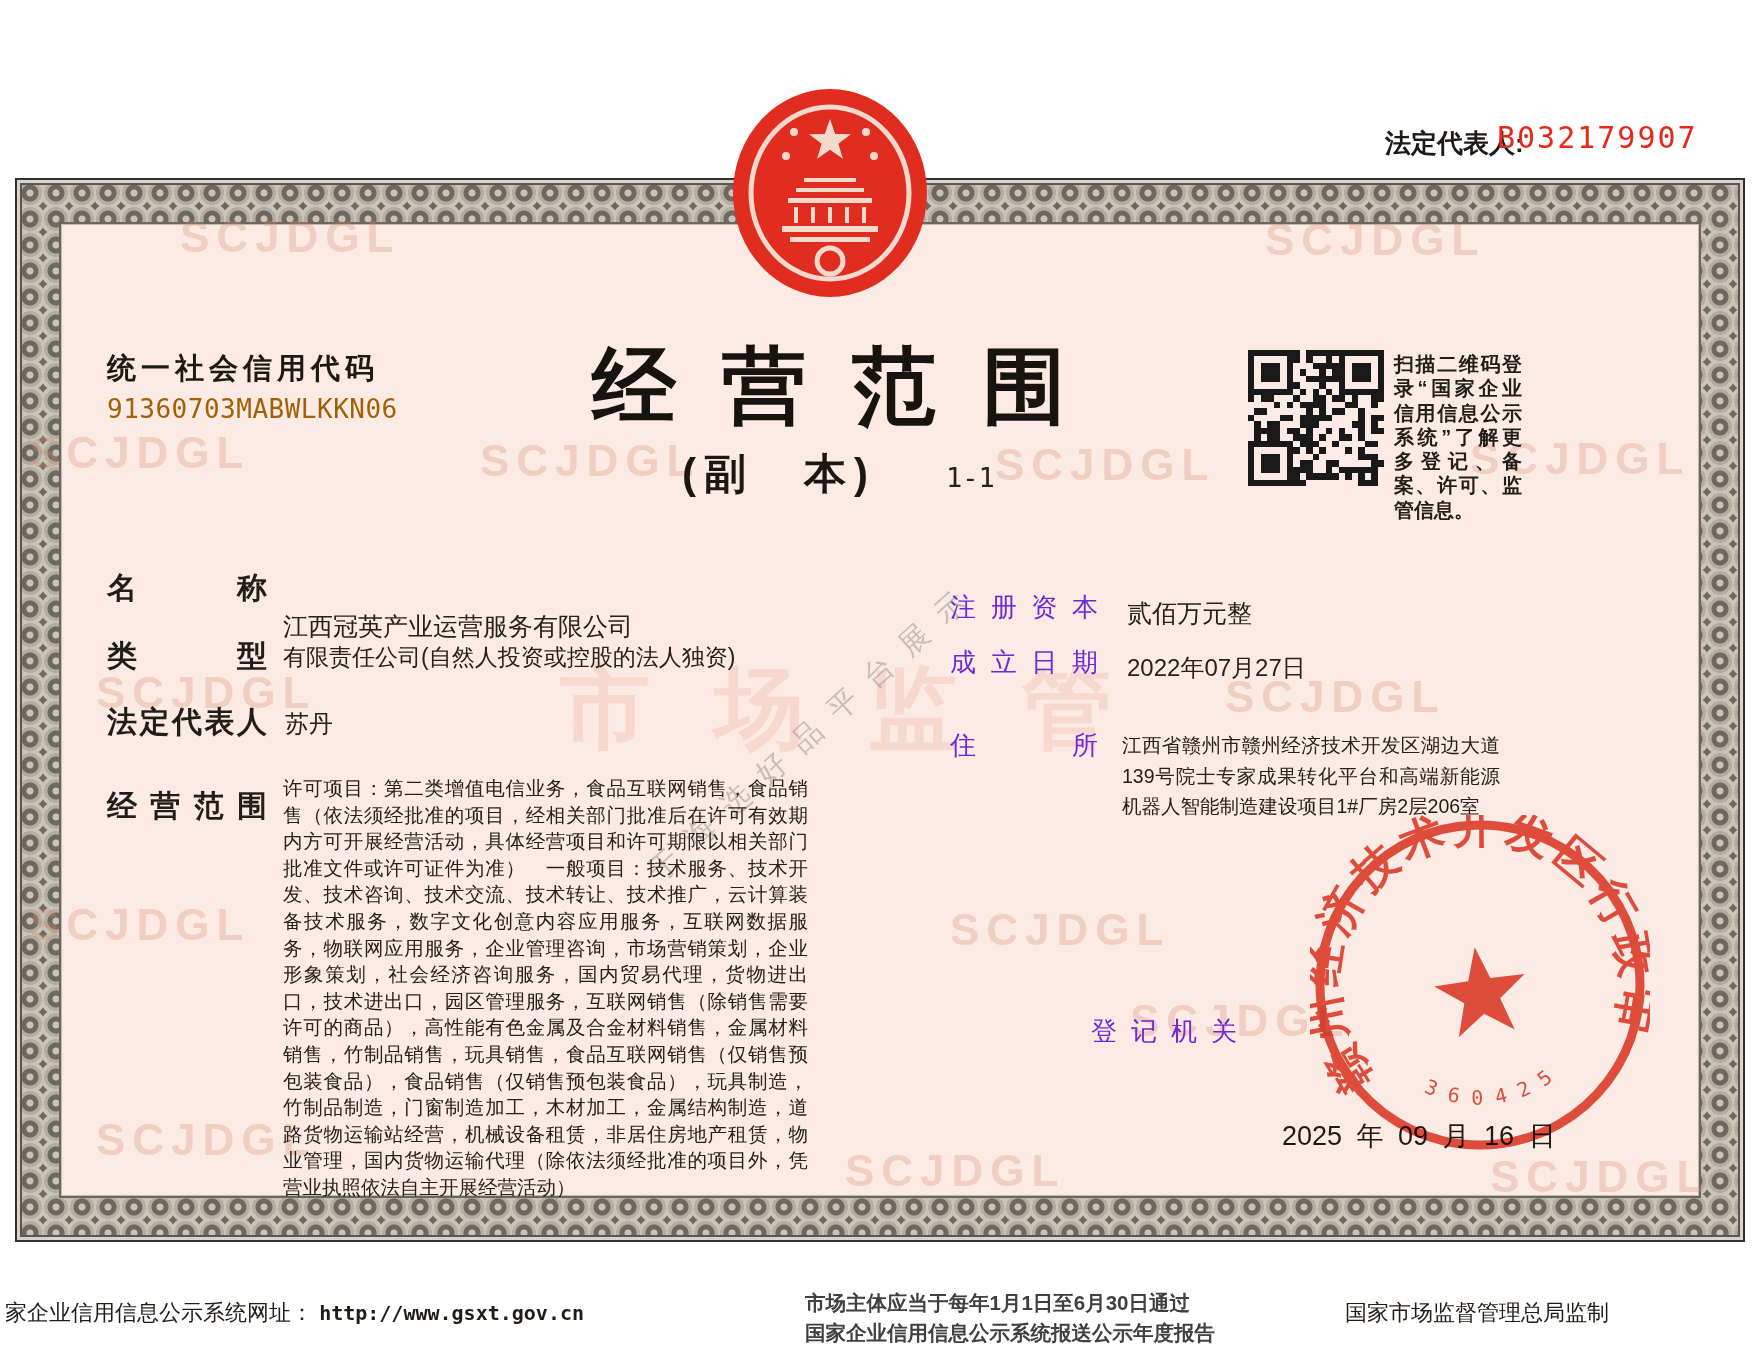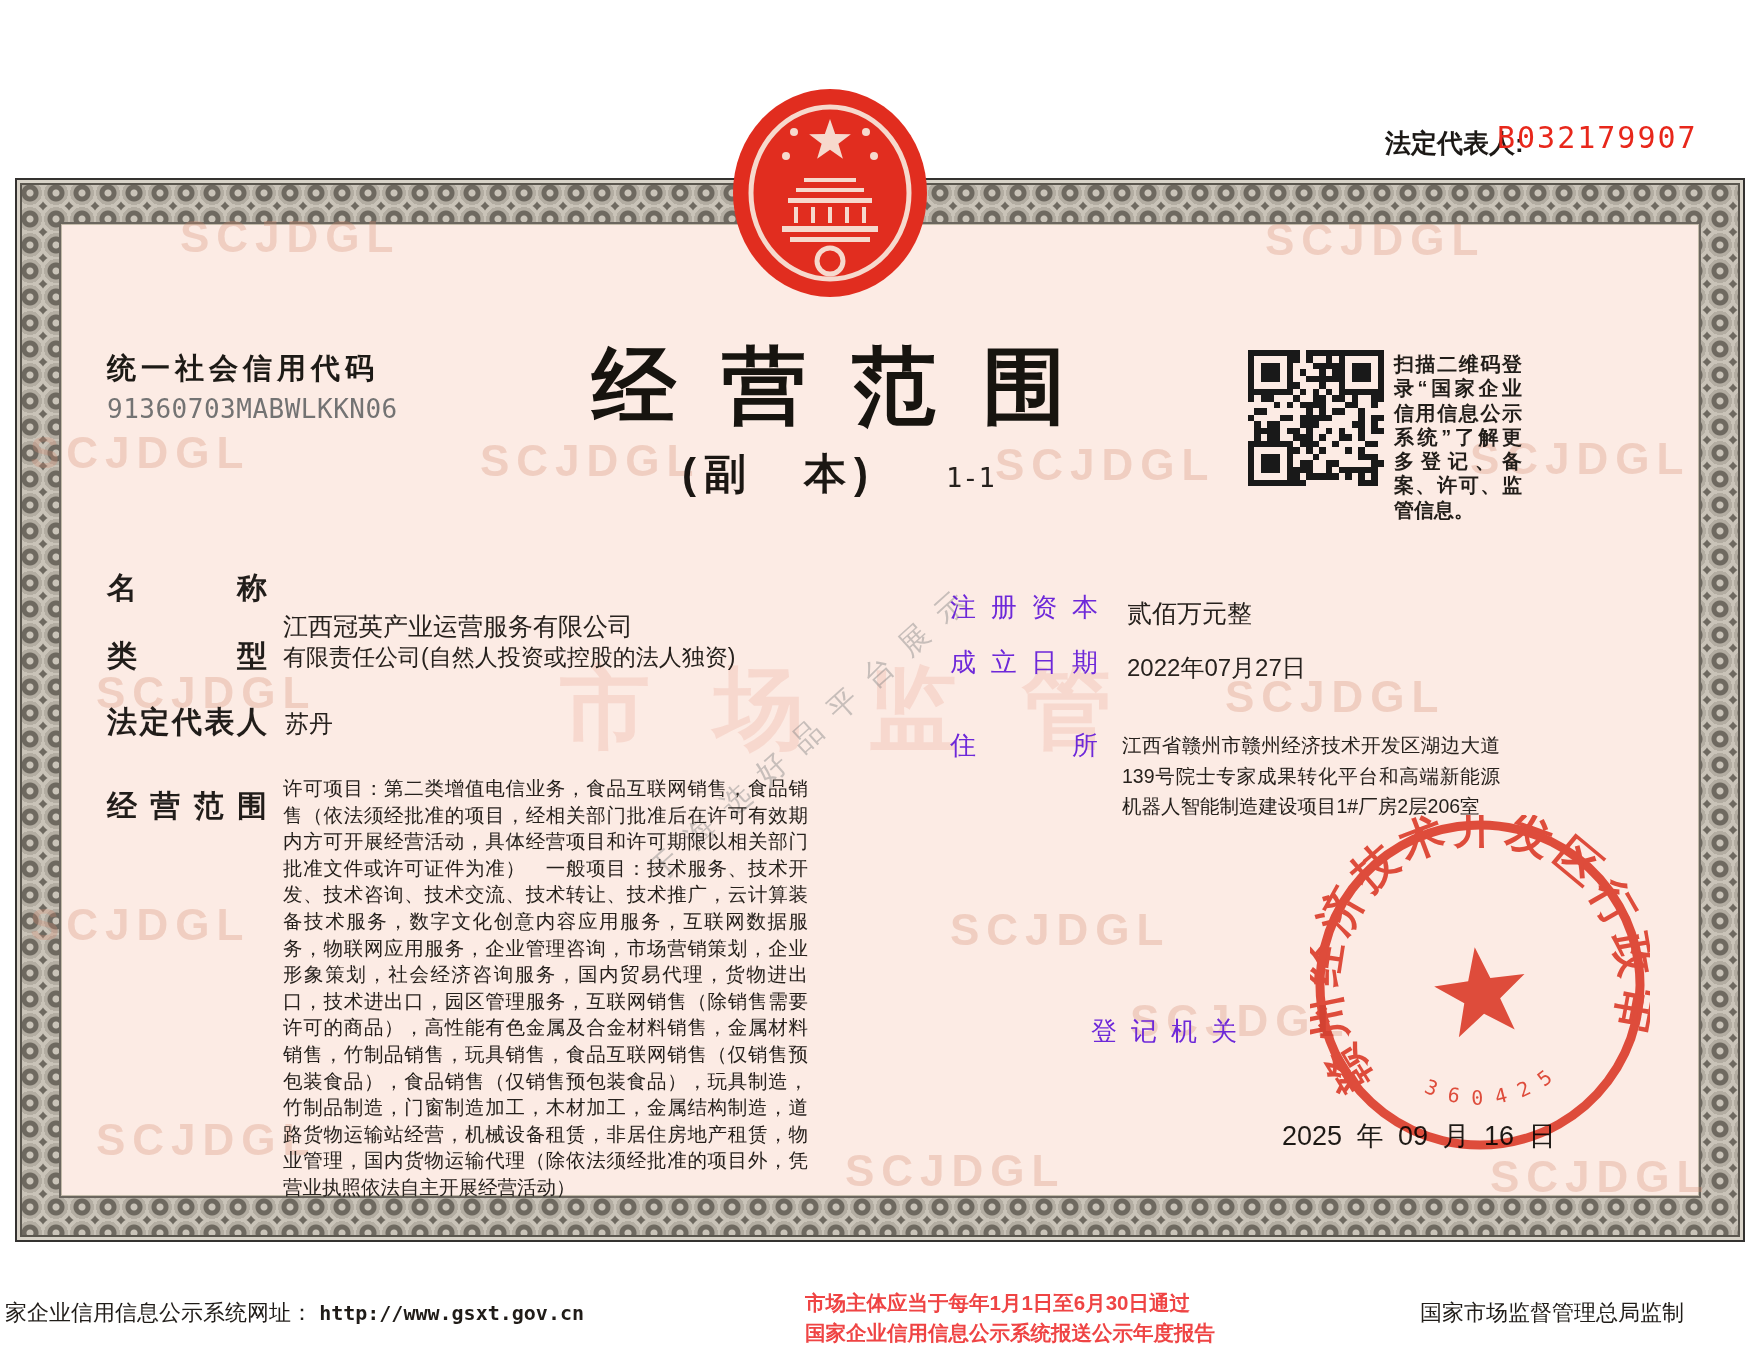--- a/index.html
+++ b/index.html
@@ -29,32 +29,32 @@
   .lbl{display:inline-block;font-weight:700;font-size:30px;color:#211d1a;
        width:160px;text-align:justify;text-align-last:justify;}
   .lblR{display:inline-block;font-weight:400;font-size:26px;color:#6d28d9;
        width:148px;text-align:justify;text-align-last:justify;}
   .val{color:#26211d;}
   .scope{width:525px;font-size:19.5px;line-height:26.6px;text-align:justify;word-break:break-all;color:#26211d;}
   .addr{width:378px;font-size:19.5px;line-height:30.5px;text-align:justify;word-break:break-all;color:#26211d;}
   .big-title{font-weight:700;font-size:84px;letter-spacing:46px;color:#17140f;white-space:nowrap;}
   .subtitle{font-weight:700;font-size:42px;letter-spacing:8px;color:#1b1713;white-space:nowrap;}
   .credit-lbl{font-weight:700;font-size:29px;letter-spacing:5px;color:#1d1a16;white-space:nowrap;}
-  .credit-code{font-size:26px;letter-spacing:0.5px;color:#737373;white-space:nowrap;}
+  .credit-code{font-size:26px;letter-spacing:0.5px;color:#a16207;white-space:nowrap;}
   .qr{display:grid;grid-template-columns:repeat(21,1fr);grid-template-rows:repeat(21,1fr);
       width:136px;height:136px;}
   .qr .on{background:#191919;}
   .qr-caption{width:128px;font-size:20px;line-height:24.3px;font-weight:700;color:#211d19;
       text-align:justify;word-break:break-all;}
   .lic-lbl{font-weight:700;font-size:26px;color:#1c1916;white-space:nowrap;}
   .lic-num{font-size:30px;letter-spacing:2px;color:#e8271b;white-space:nowrap;}
   .reg-date{font-size:27px;word-spacing:7px;color:#1e1a16;white-space:nowrap;text-align:right;}
   .footer-txt{font-size:22px;color:#201c18;white-space:nowrap;}
   .footer-url{font-family:"DejaVu Sans Mono",monospace;font-weight:700;font-size:20px;color:#201c18;}
-  .footer-notice{font-weight:700;font-size:20.5px;line-height:30px;color:#ef4444;white-space:nowrap;}
+  .footer-notice{font-weight:700;font-size:20.5px;line-height:30px;color:#404040;white-space:nowrap;}
   .seal-svg{mix-blend-mode:multiply;opacity:0.88;}
 </style>
 </head>
 <body>
 
 <div class="page">
 
   <div class="cert">
     <div class="cert-inner"></div>
   </div>
@@ -589,15 +589,15 @@
       <polygon fill="#dd3a28" points="170,132 181.2,164.6 215.6,165.2 188.1,185.9 198.2,218.8 170,199 141.8,218.8 151.9,185.9 124.4,165.2 158.8,164.6"></polygon>
       <text style="font-size:20px;letter-spacing:13px;fill:#dd3a28;font-family:'DejaVu Sans Mono',monospace;" text-anchor="middle">
         <textPath href="#sealBottomArc" startOffset="50%">360425</textPath>
       </text>
     </g>
   </svg>
 
   <span class="abs z3 footer-txt" style="left:5px;top:1298px;"><span>家企业信用信息公示系统网址：</span> <span class="footer-url">http://www.gsxt.gov.cn</span></span>
   <span class="abs z3 footer-notice" style="left:805px;top:1288px;">市场主体应当于每年1月1日至6月30日通过</span>
   <span class="abs z3 footer-notice" style="left:805px;top:1318px;">国家企业信用信息公示系统报送公示年度报告</span>
-  <span class="abs z3 footer-txt" style="left:1420px;top:1298px;">国家市场监督管理总局监制</span>
+  <span class="abs z3 footer-txt" style="left:1345px;top:1298px;">国家市场监督管理总局监制</span>
 
 </div>
 
 </body></html>

